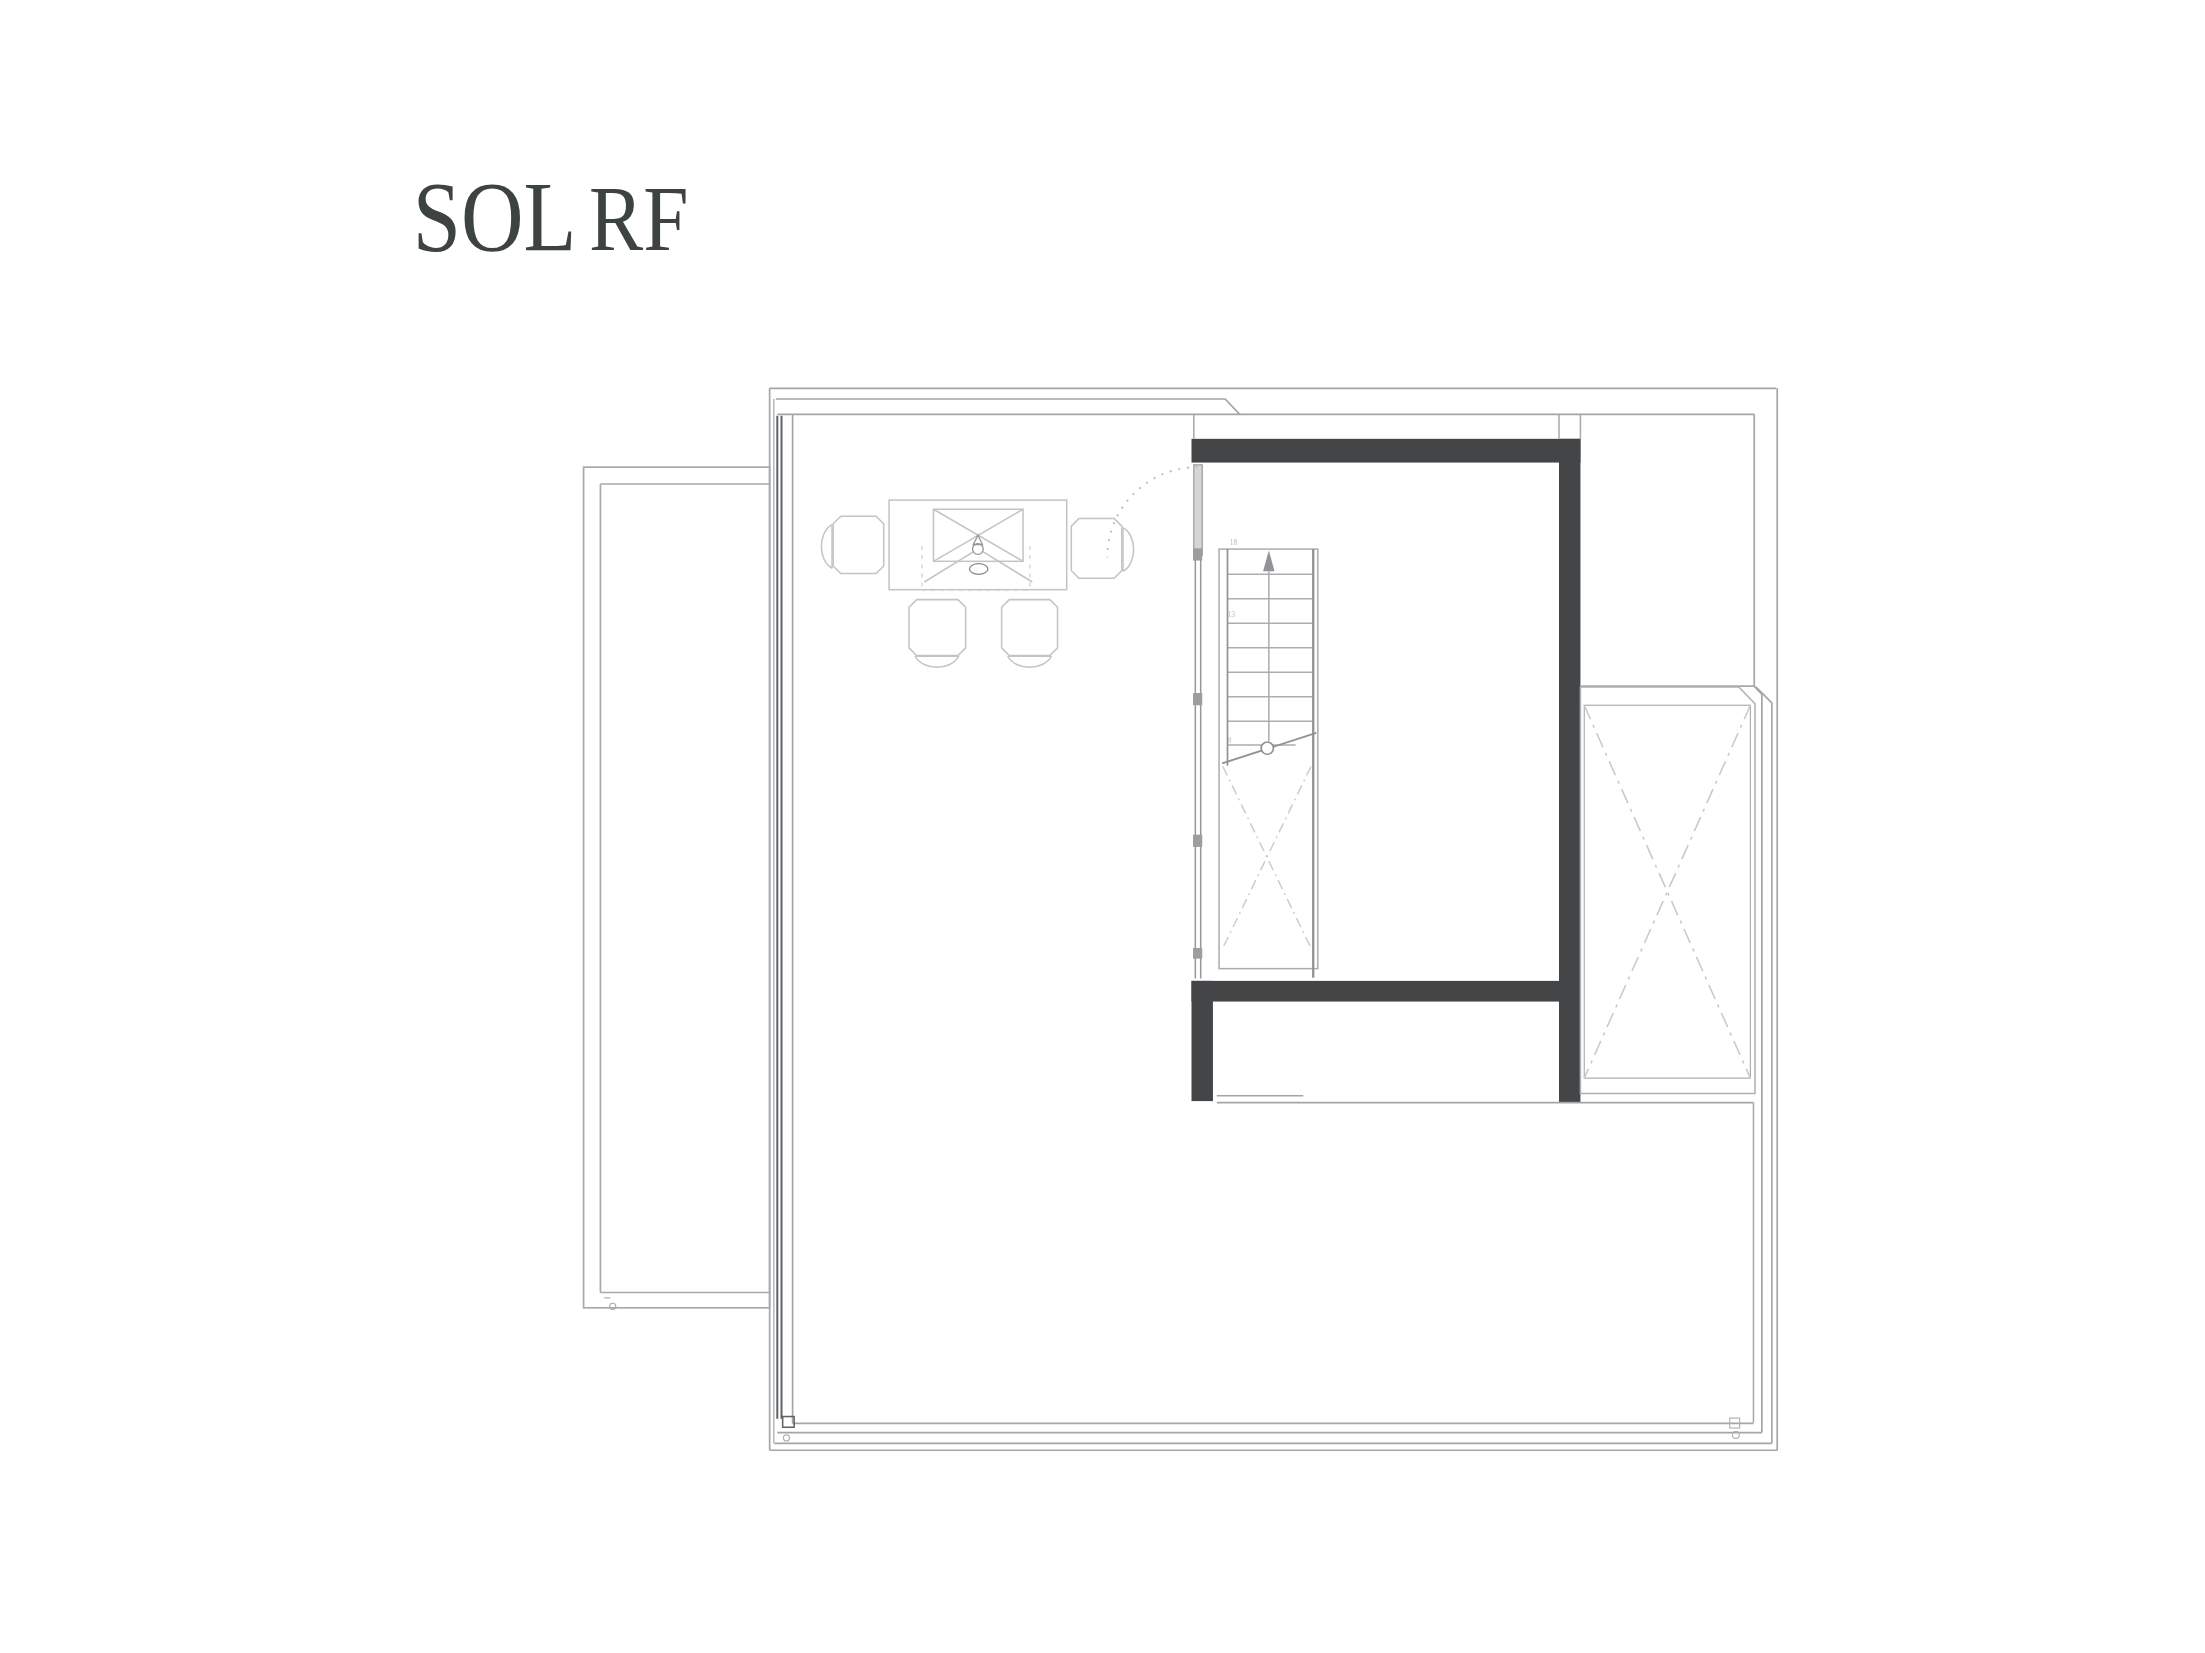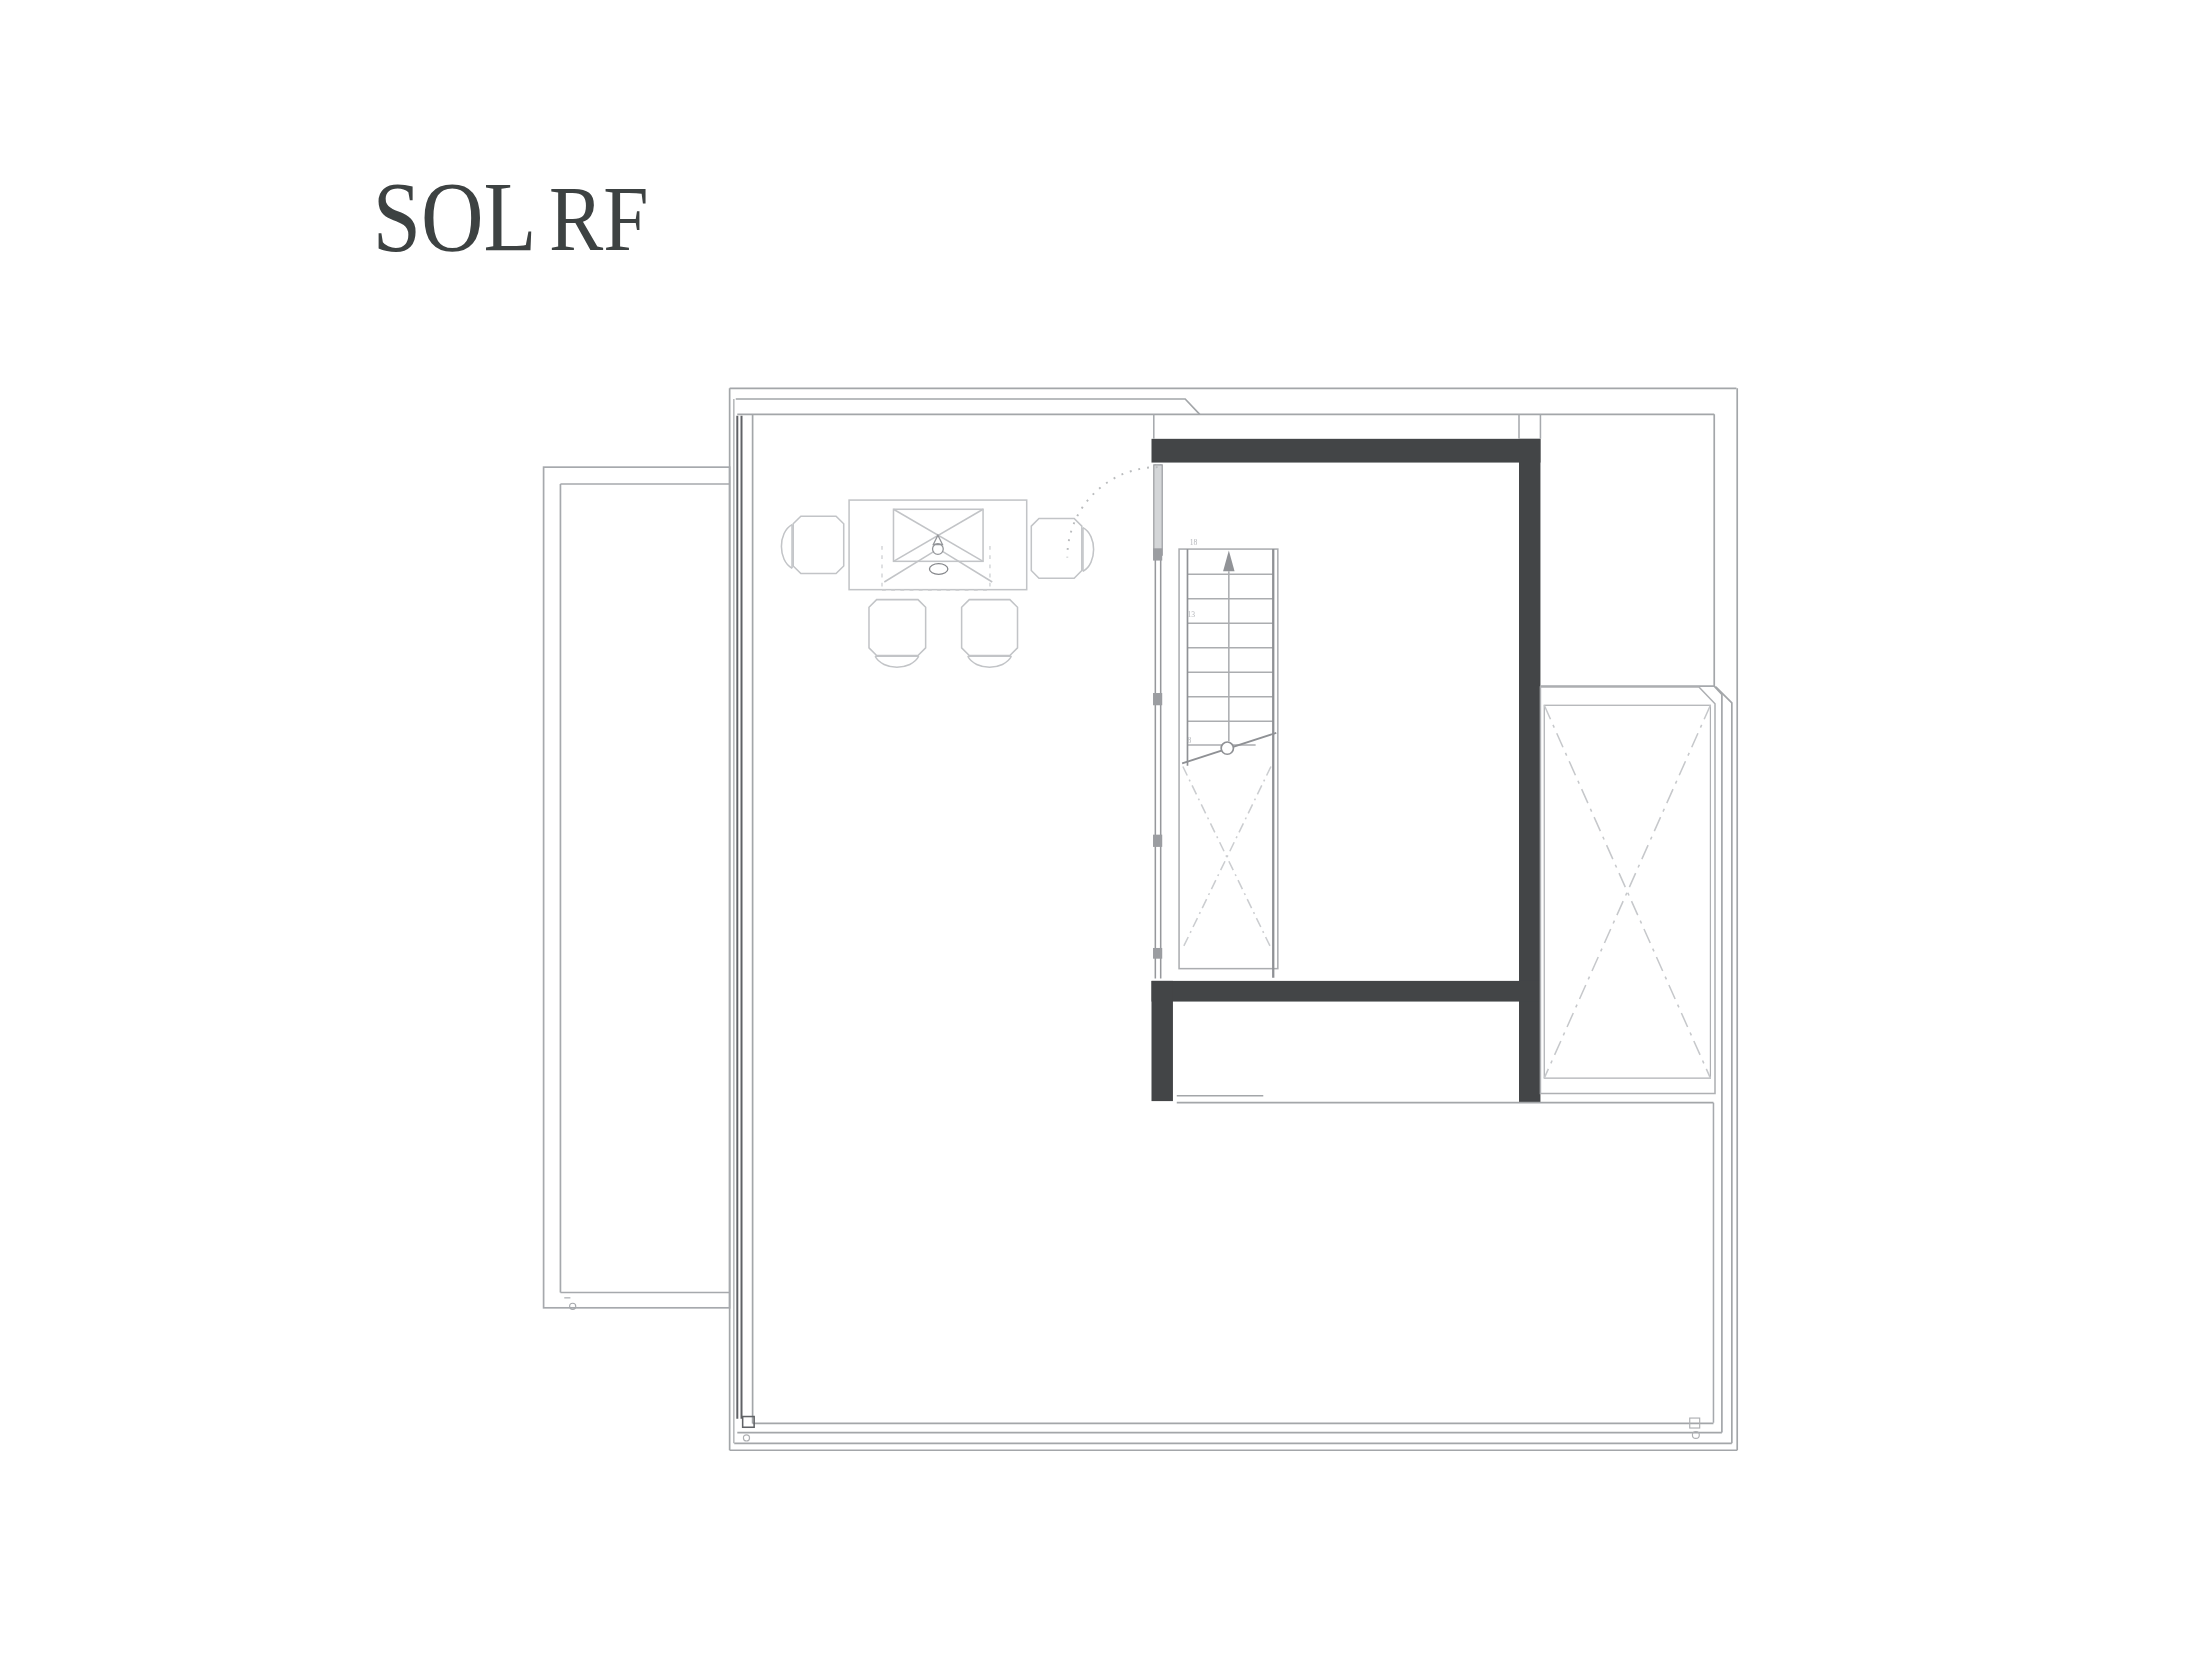--- a/index.html
+++ b/index.html
@@ -1,16 +1,16 @@
 <!DOCTYPE html>
 <html style="font-size:12.3px"><head>
 <meta charset="utf-8">
 <style>
   html,body{margin:0;padding:0;background:#ffffff;}
-  #page{width:1781px;height:1654px;position:relative;background:#ffffff;overflow:hidden;}
+  #page{width:1781px;height:1654px;position:relative;background:#ffffff;overflow:hidden;padding-left:40px;}
   svg{display:block;}
   text{font-family:"Liberation Serif", serif;}
 </style>
 </head>
 <body>
 <div id="page">
 <svg width="2205" height="1654" viewBox="0 0 2880 2160" fill="none">
 
 <g fill="#3d4242" stroke="none">
   <g transform="translate(487,327) scale(0.87 1)">

